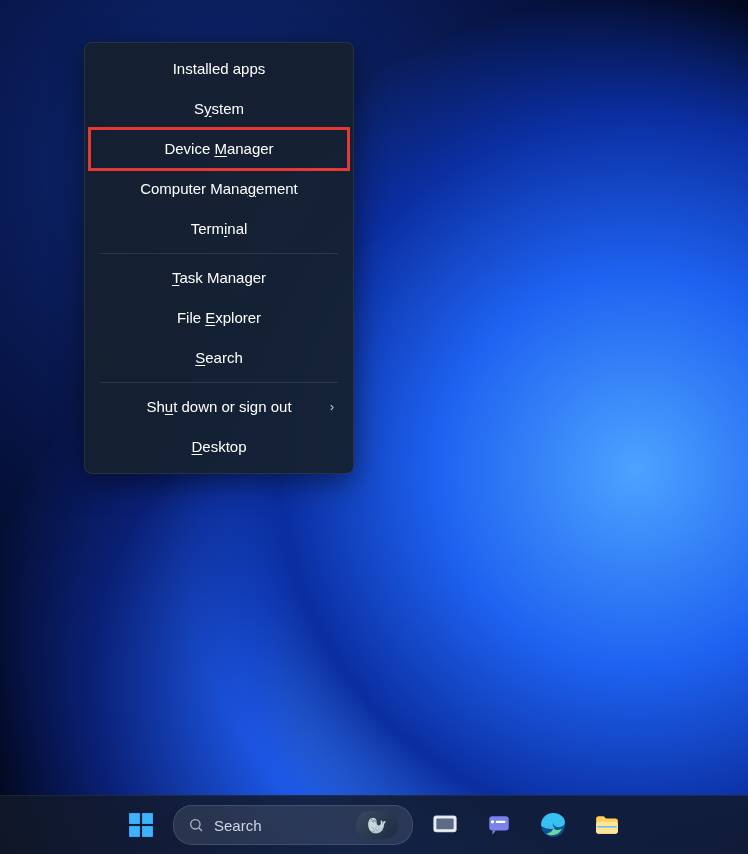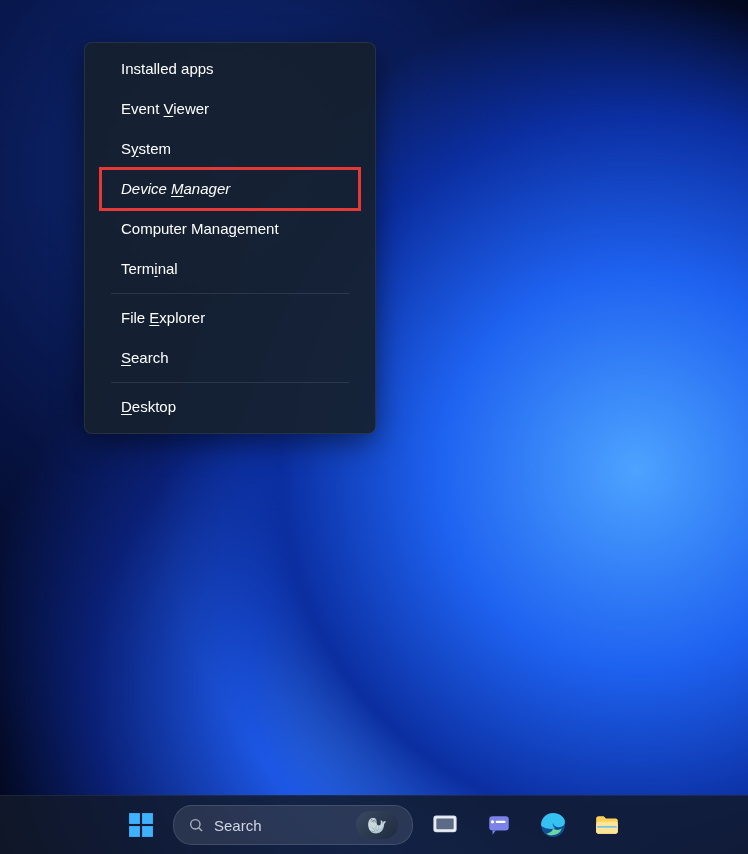--- a/index.html
+++ b/index.html
@@ -10,33 +10,34 @@
       radial-gradient(circle at 55% 80%, #5aaeff 0%, #1d59e8 20%, #0a2076 40%, transparent 55%),
       radial-gradient(circle at 30% 20%, #102b7c 0%, #061240 40%, #020616 70%),
       linear-gradient(180deg,#020515 0%,#04102f 60%,#020614 100%);
   }
   
   .menu{
     position:absolute;left:84px;top:42px;width:258px;
     background:rgba(22,33,46,0.92);
     border:1px solid rgba(255,255,255,0.08);
     border-radius:8px;
-    padding:6px 16px;
+    padding:6px 5px;
     box-shadow:0 8px 30px rgba(0,0,0,0.5);
     color:#fff;
+    text-align:center;
   }
   .menu-item{
     position:relative;
     padding:0 20px;
     height:40px;line-height:40px;
     font-size:15px;
     white-space:nowrap;
     cursor:default;
   }
-  .menu-item.highlight{outline:3px solid #e53935;outline-offset:-1px;font-style:italic;}
+  .menu-item.highlight{outline:3px solid #e53935;outline-offset:-1px;}
   .menu-sep{height:1px;margin:4px 10px;background:rgba(255,255,255,0.10);}
   .menu-item .u{text-decoration:underline;text-underline-offset:2px;}
   .submenu-arrow{position:absolute;right:14px;top:0;line-height:40px;color:#d0d6df;font-size:12px;}
   
   .taskbar{
     position:absolute;left:0;right:0;bottom:0;height:58px;
     background:rgba(18,26,42,0.85);
     border-top:1px solid rgba(255,255,255,0.06);
     display:flex;align-items:center;justify-content:center;gap:10px;
   }
@@ -55,29 +56,30 @@
   .search .widget{margin-left:auto;width:42px;height:28px;border-radius:14px;background:linear-gradient(135deg,#3a4a62,#1e2a3e);display:flex;align-items:center;justify-content:center;font-size:16px;}
   .taskview svg, .chat svg, .edge svg, .explorer svg{width:26px;height:26px;}
 </style>
 </head>
 <body>
 
 <div class="wall"></div>
 
 <div class="menu" id="menu">
     <div class="menu-item"><span>Installed apps</span></div>
-    <div class="menu-item"><span>Event <span class="u">V</span>iewer</span></div>
     <div class="menu-item"><span>S<span class="u">y</span>stem</span></div>
     <div class="menu-item highlight"><span>Device <span class="u">M</span>anager</span></div>
     <div class="menu-item"><span>Computer Mana<span class="u">g</span>ement</span></div>
     <div class="menu-item"><span>Term<span class="u">i</span>nal</span></div>
     <div class="menu-sep"></div>
+    <div class="menu-item"><span><span class="u">T</span>ask Manager</span></div>
     <div class="menu-item"><span>File <span class="u">E</span>xplorer</span></div>
     <div class="menu-item"><span><span class="u">S</span>earch</span></div>
     <div class="menu-sep"></div>
+    <div class="menu-item"><span>Sh<span class="u">u</span>t down or sign out</span><span class="submenu-arrow">›</span></div>
     <div class="menu-item"><span><span class="u">D</span>esktop</span></div>
   </div>
 
 <div class="taskbar">
 
   <div class="tb-icon start">
     <svg viewBox="0 0 24 24">
       <rect x="1" y="1" width="10" height="10" fill="#3db2ff"></rect>
       <rect x="13" y="1" width="10" height="10" fill="#3db2ff"></rect>
       <rect x="1" y="13" width="10" height="10" fill="#3db2ff"></rect>

